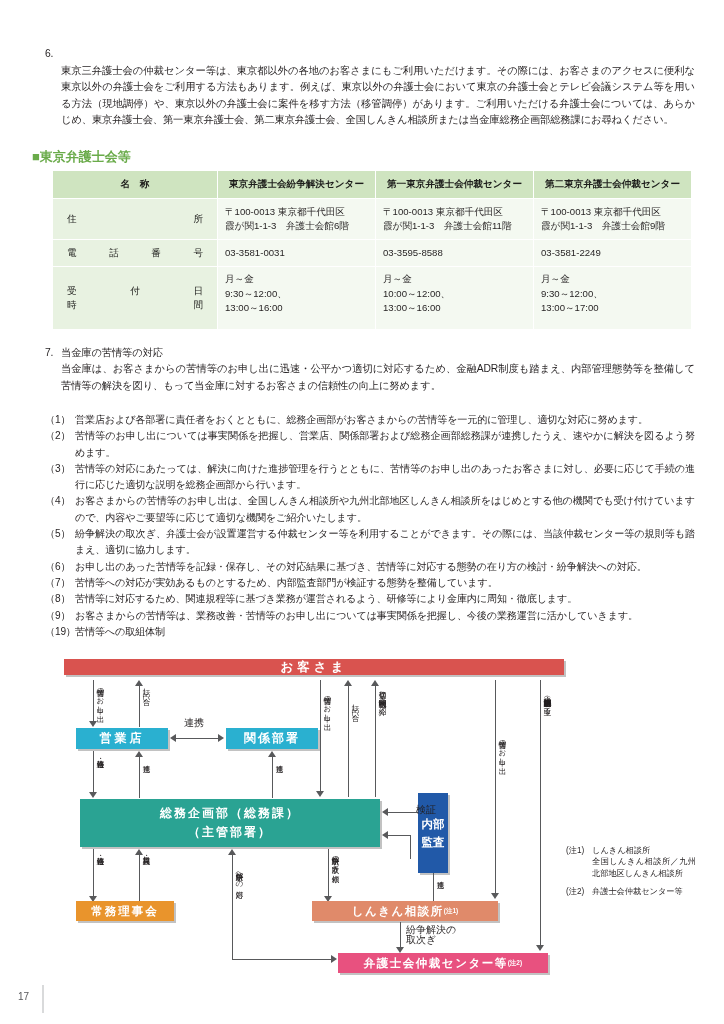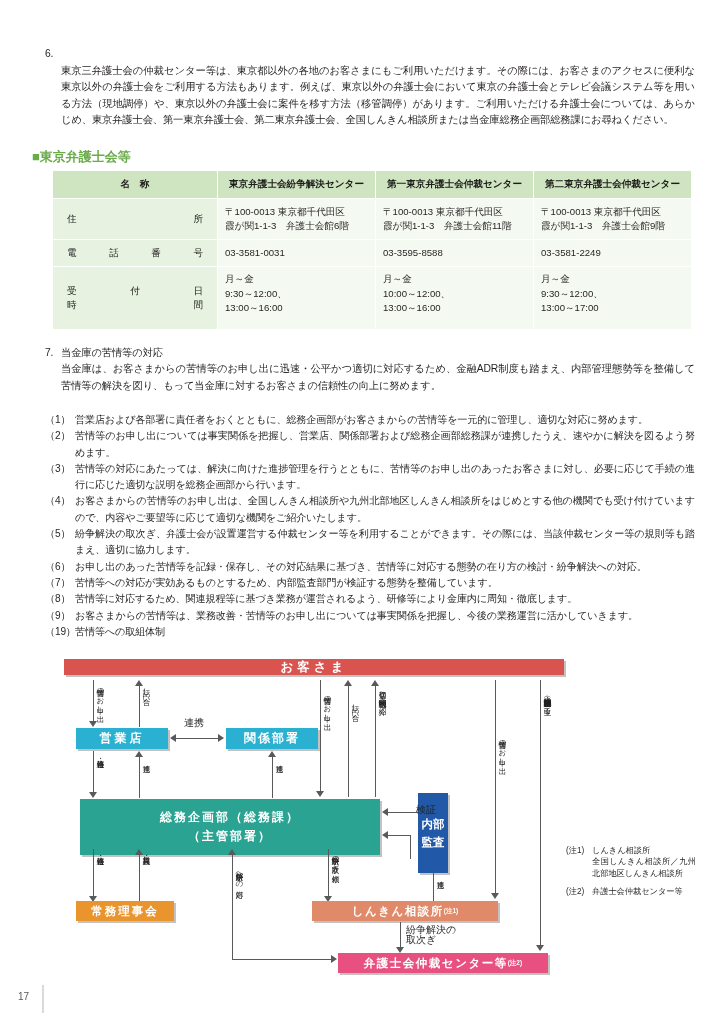--- a/index.html
+++ b/index.html
@@ -148,21 +148,21 @@
     left: 76px; top: 73px; width: 92px; height: 21px;
     font-size: 12px; letter-spacing: 3px;
   }
   .box-dept {
     background: #2ab0d0;
     left: 226px; top: 73px; width: 92px; height: 21px;
     font-size: 12px; letter-spacing: 2px;
   }
   .box-gm {
     background: #2aa393;
-    left: 80px; top: 144px; width: 300px; height: 56px;
+    left: 80px; top: 144px; width: 300px; height: 48px;
     font-size: 12px; letter-spacing: 2px; line-height: 19px;
     flex-direction: column;
   }
   .box-audit {
     background: #2159a8;
     left: 418px; top: 138px; width: 30px; height: 80px;
     font-size: 11.5px; line-height: 18px;
     flex-direction: column;
   }
   .box-board {

